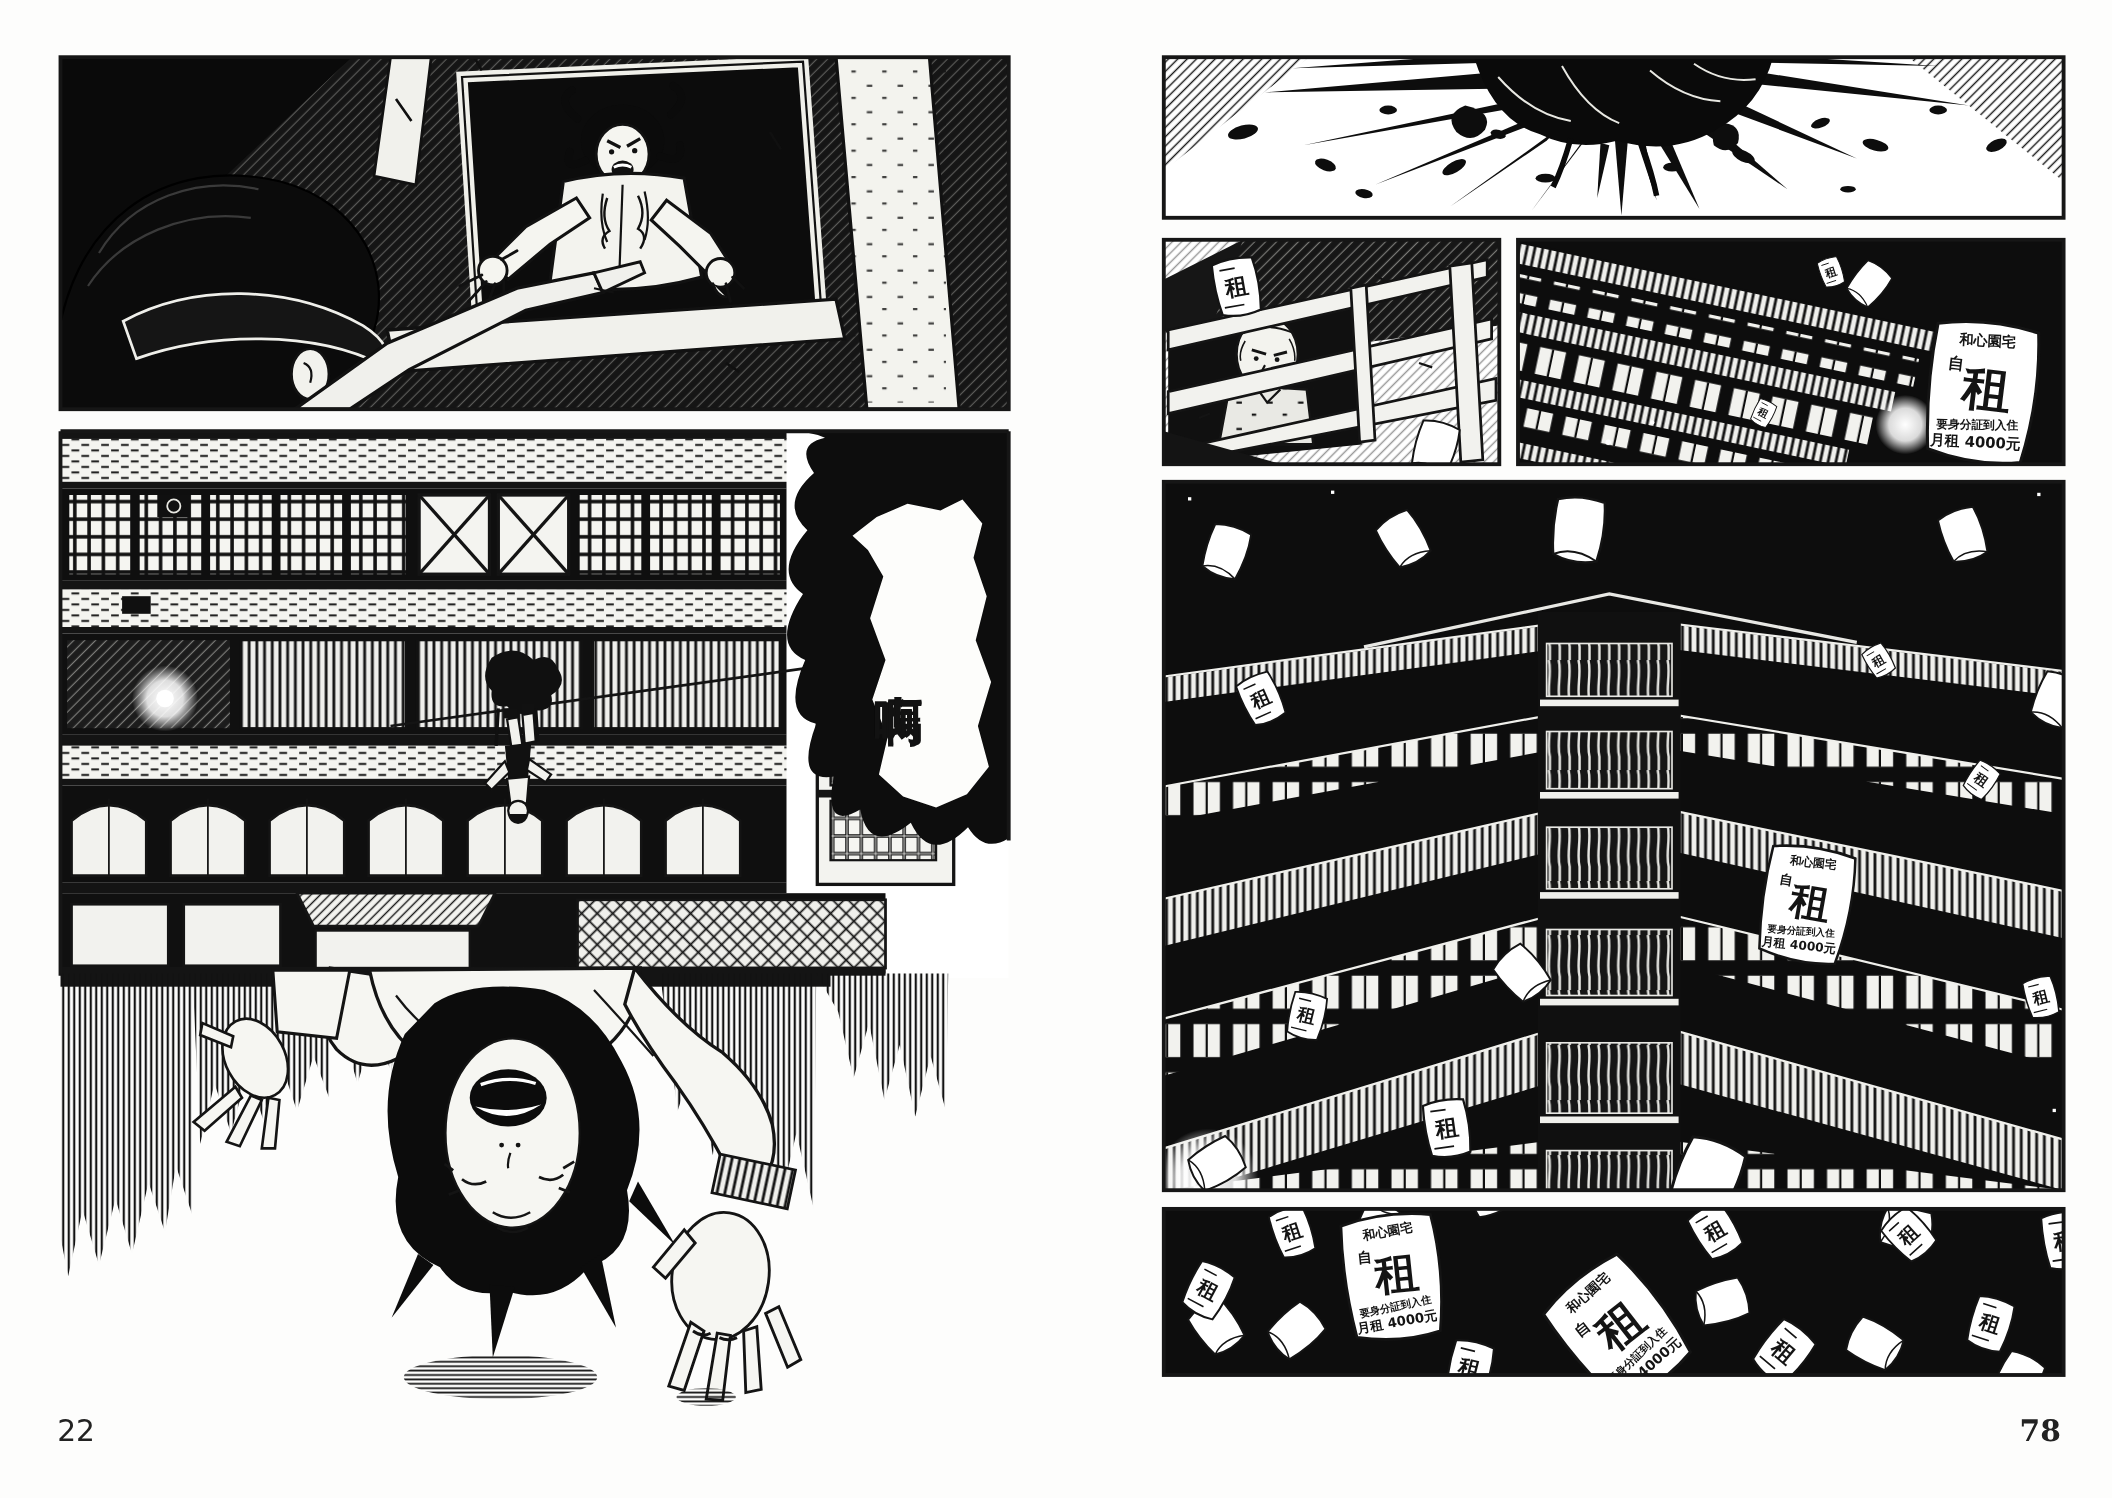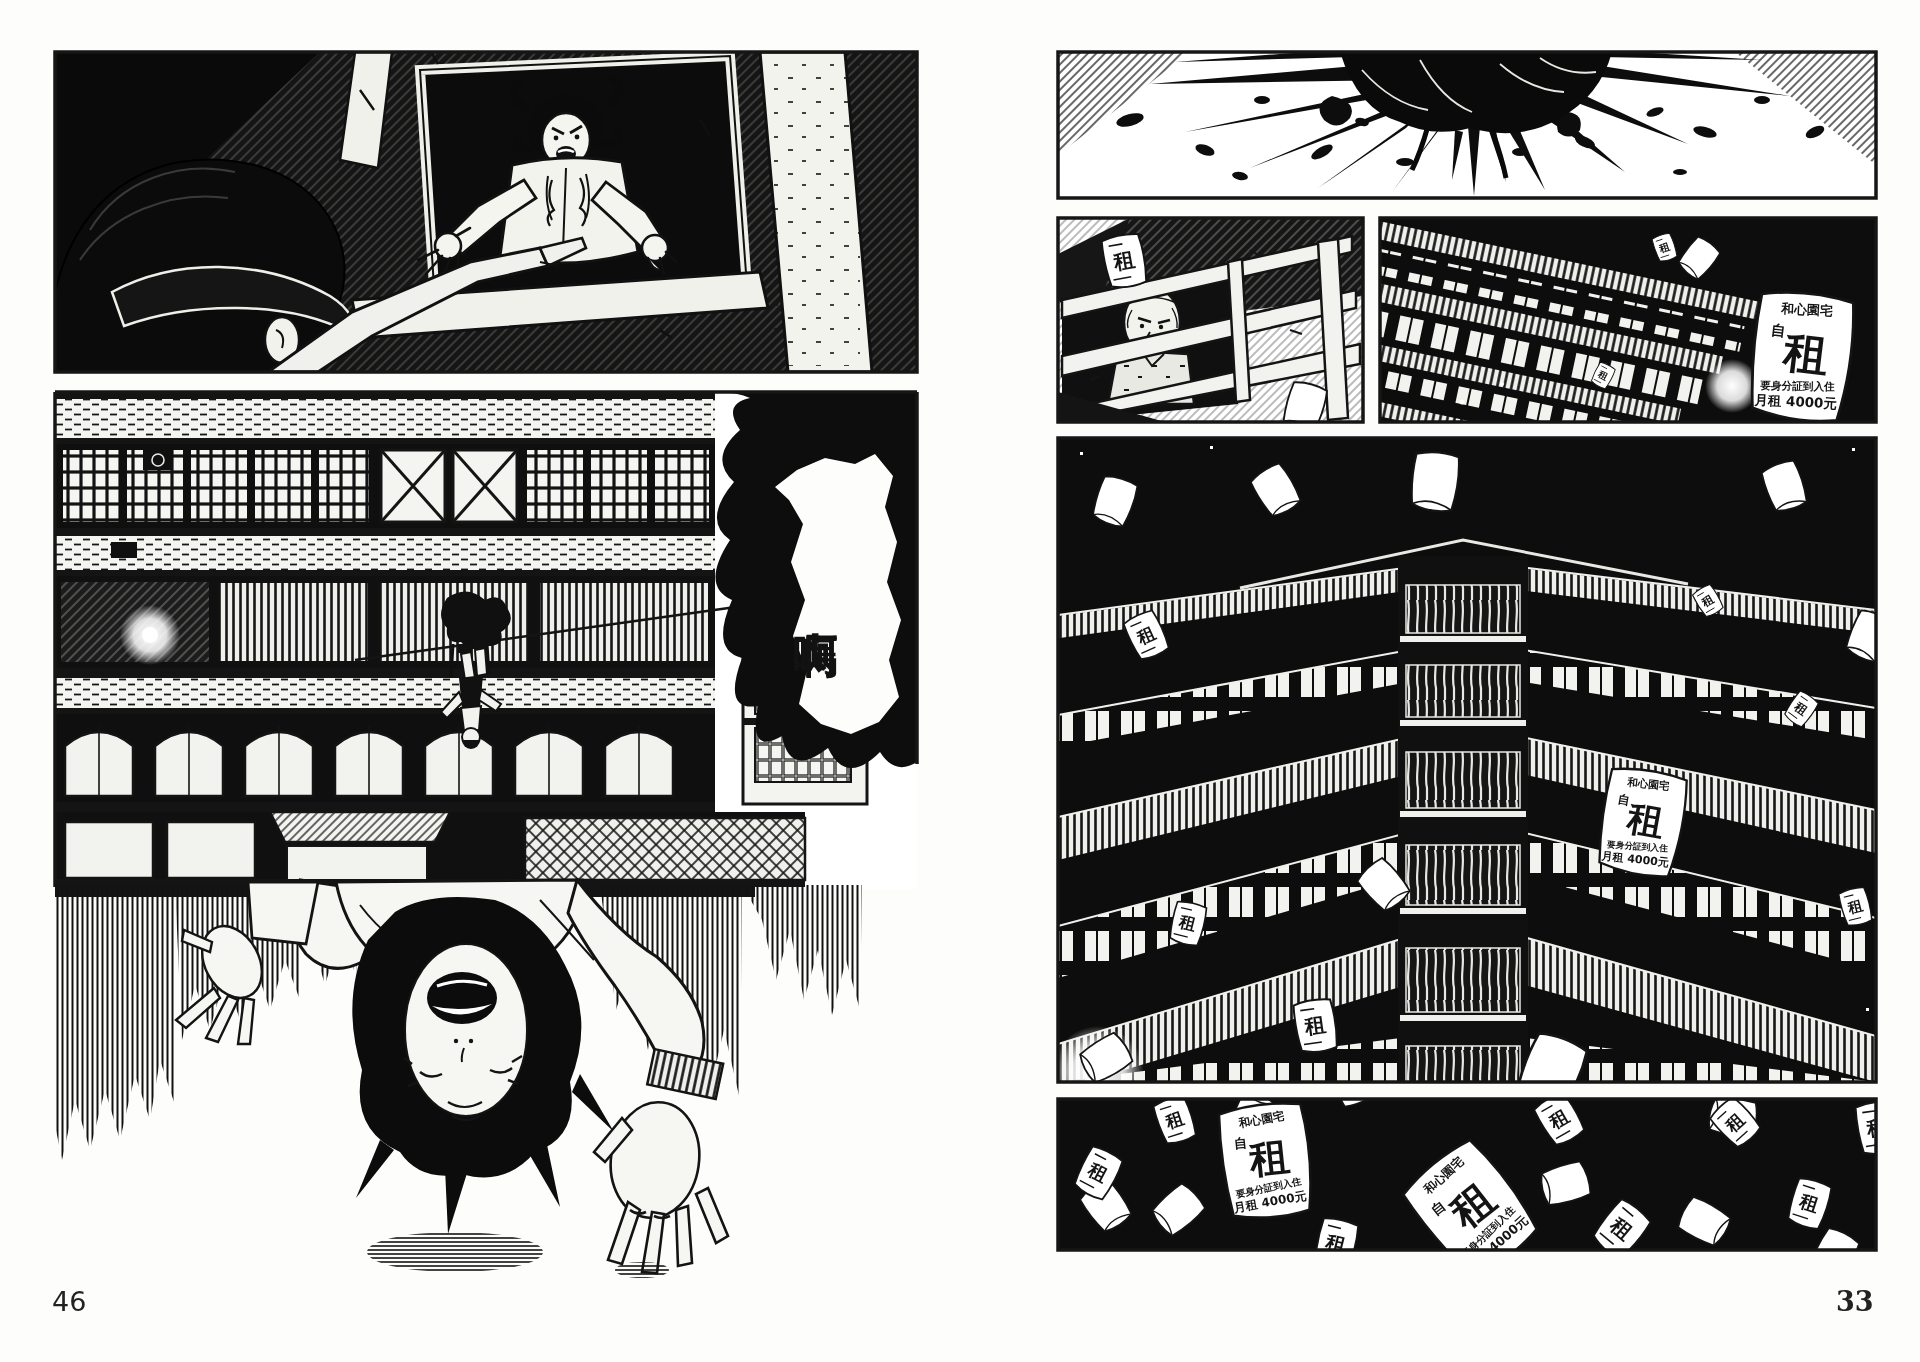--- a/index.html
+++ b/index.html
@@ -614,15 +614,15 @@
       <g transform="translate(1218,1100) rotate(-6 48 60)">
               <use href="#flyer-big"></use>
             </g>
     </g>
   </g>
   <rect x="1058" y="1099" width="818" height="151" fill="none" stroke="#161616" stroke-width="3.5"></rect>
 </g>
 </svg>
 
 <div class="scream">嗚啊啊啊！</div>
-<div class="pageno left">46</div>
-<div class="pageno right">33</div>
+<div class="pageno left">22</div>
+<div class="pageno right">78</div>
 </div>
 
 </body></html>

